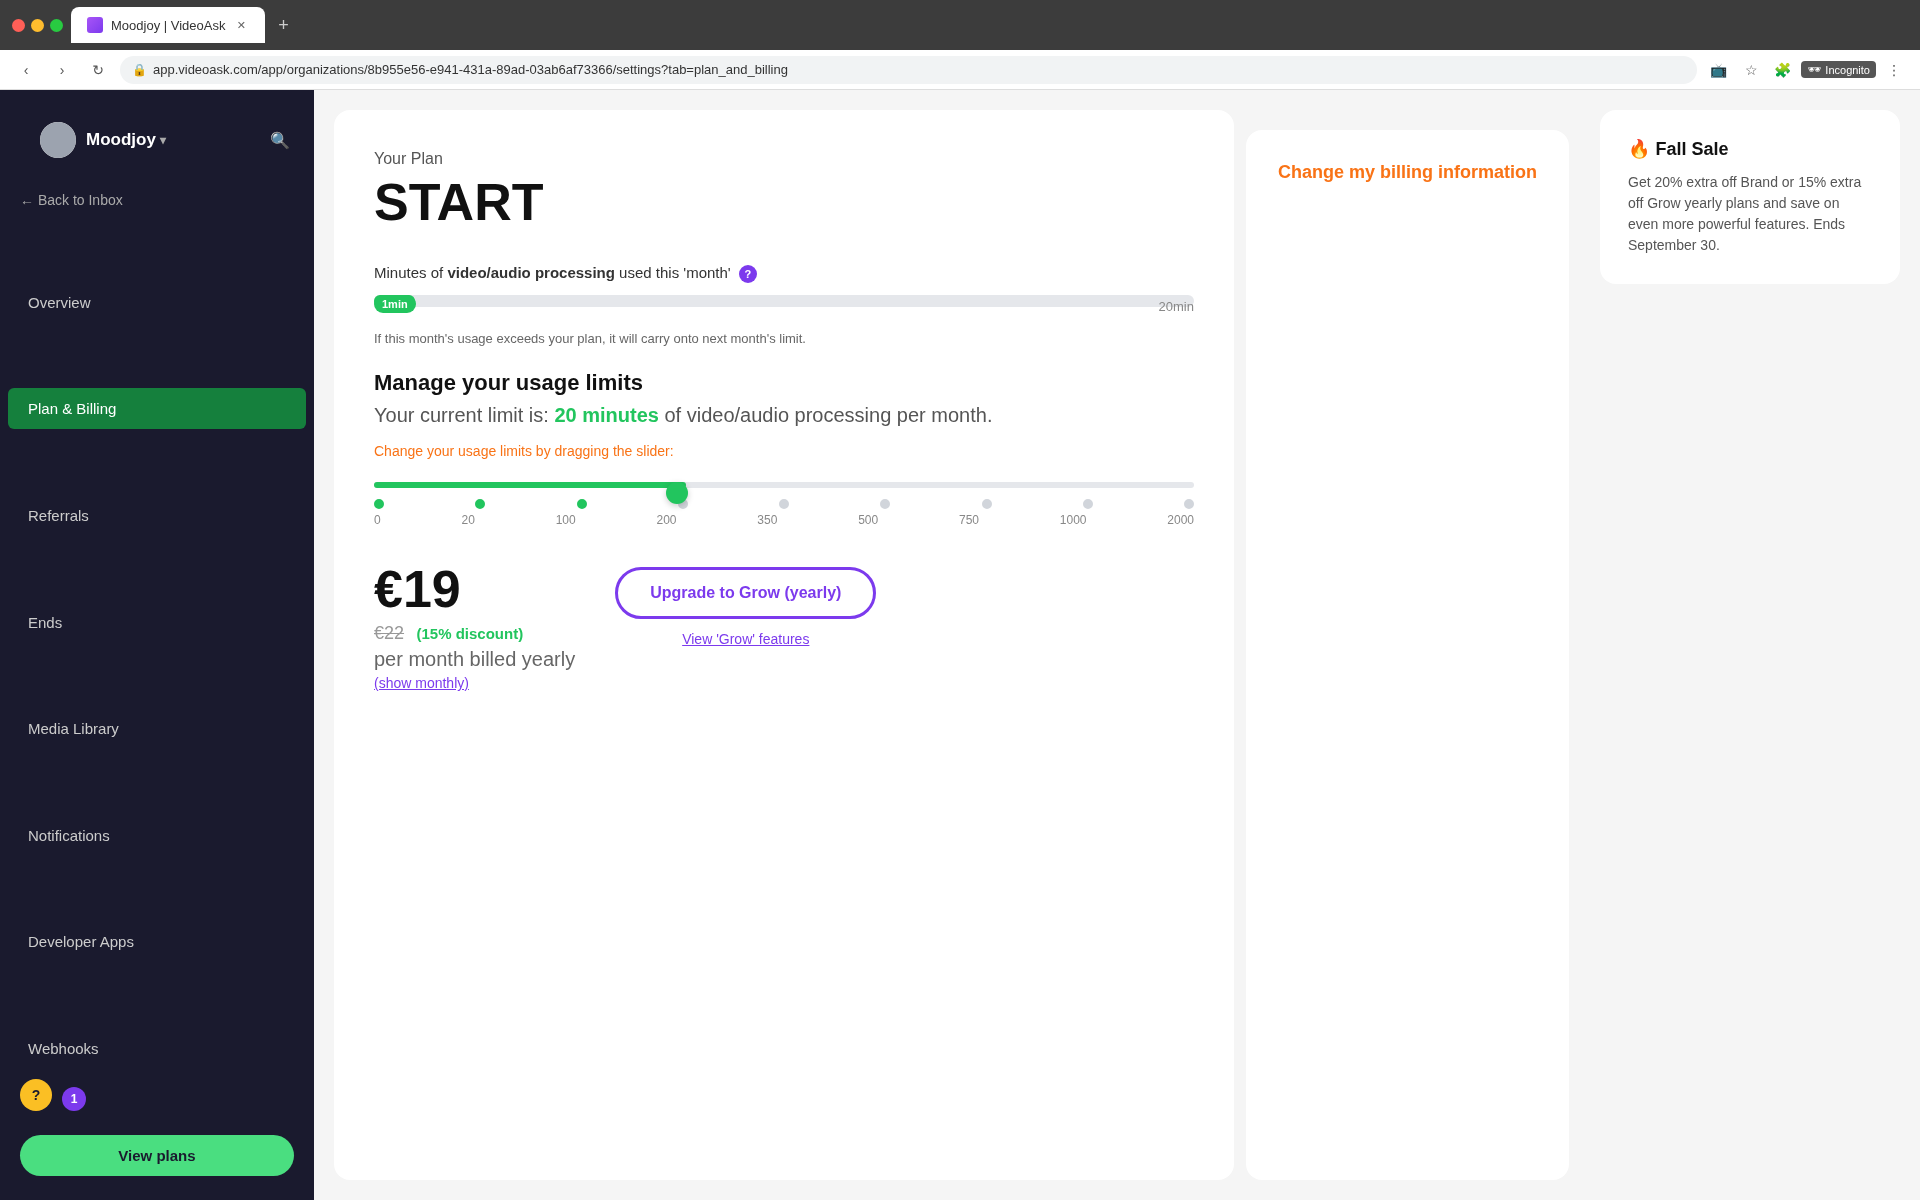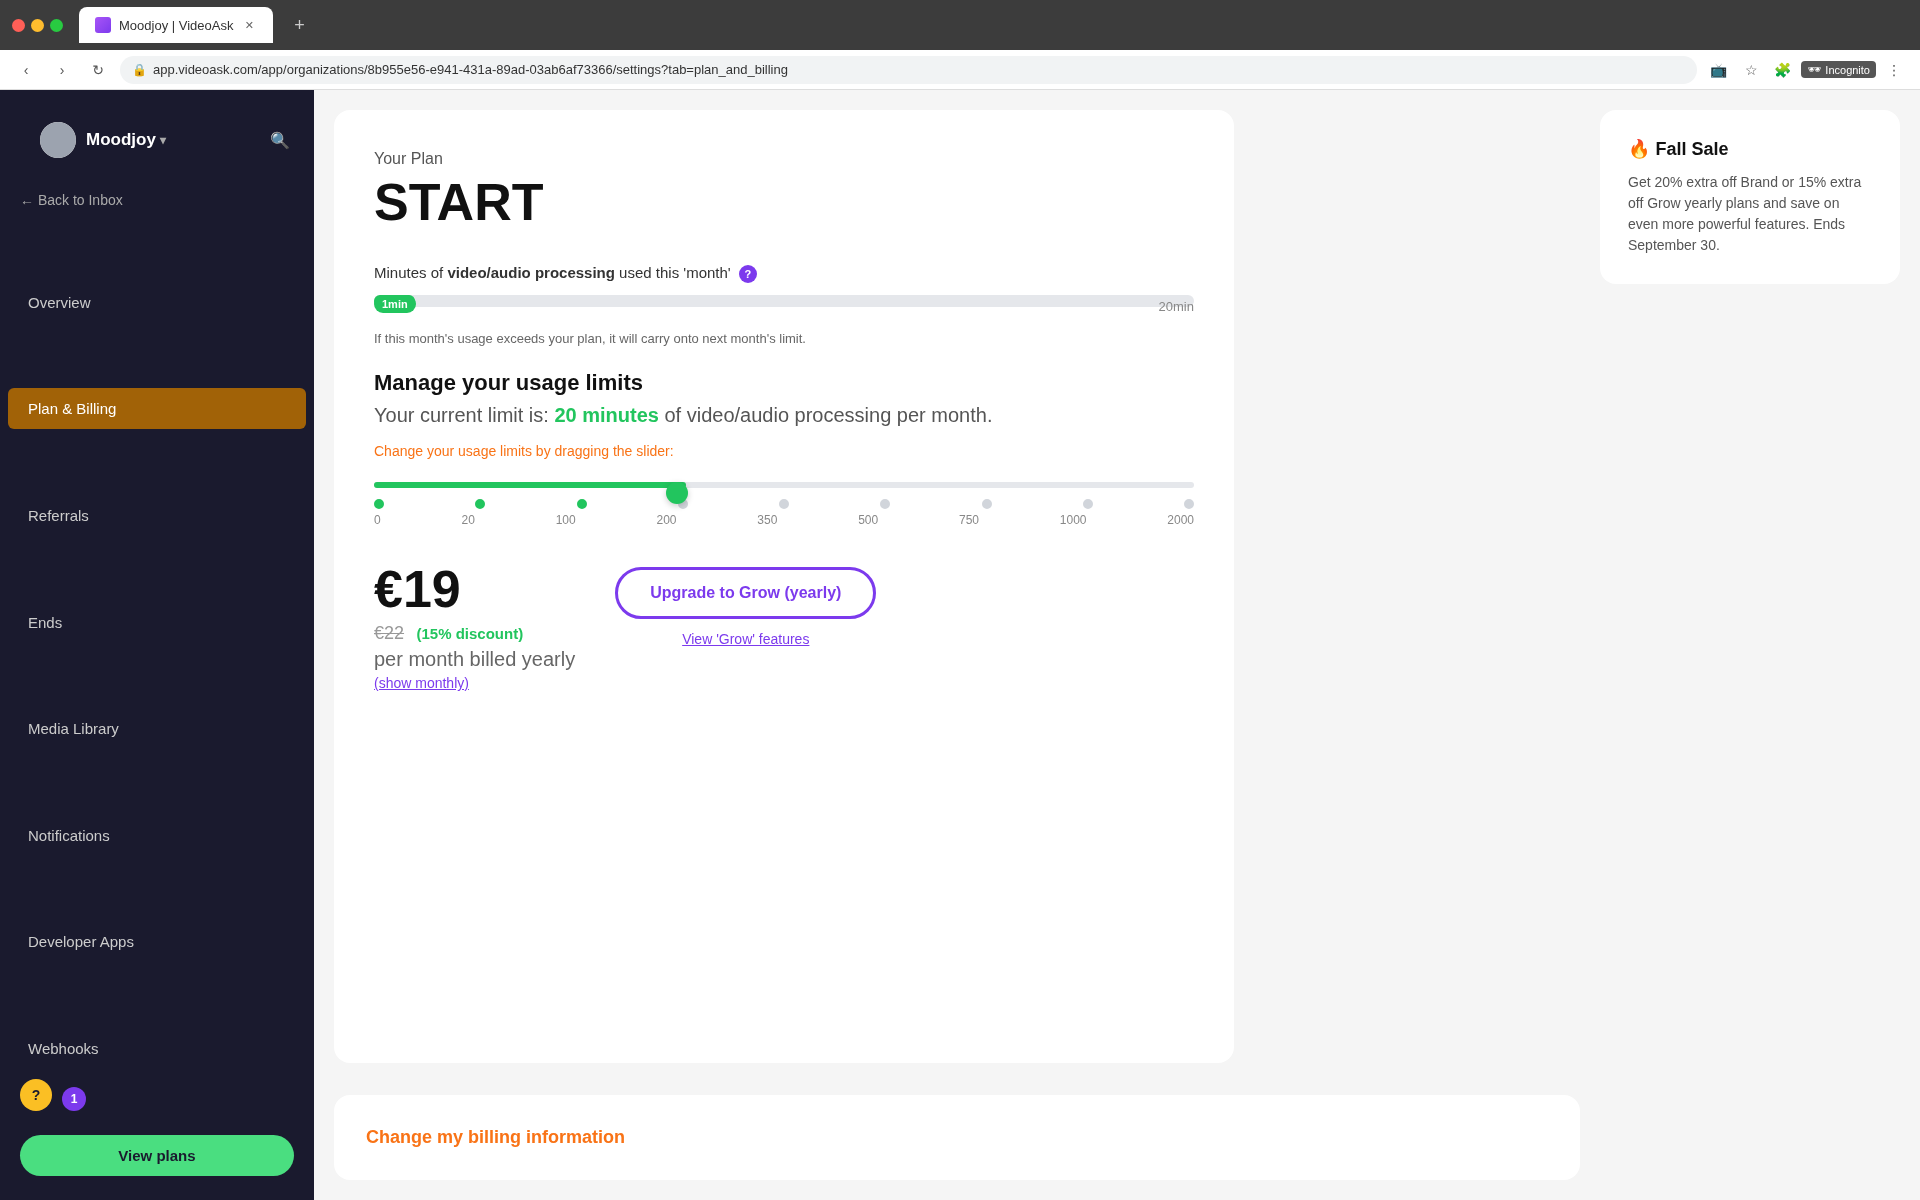--- a/index.html
+++ b/index.html
@@ -1,19 +1,19 @@
 <!DOCTYPE html>
 <html><head>
   <meta charset="utf-8">
   <style>
     * { box-sizing: border-box; margin: 0; padding: 0; }
     body { font-family: -apple-system, BlinkMacSystemFont, 'Segoe UI', sans-serif; background: #f0f0f0; display: flex; flex-direction: column; height: 1200px; width: 1920px; overflow: hidden; }
 
     
-    .browser-chrome { background: #3c3c3c; height: 50px; display: flex; align-items: center; padding: 0 12px; gap: 8px; }
+    .browser-chrome { background: #3c3c3c; height: 50px; display: flex; align-items: center; padding: 0 12px; }
     .browser-traffic-lights { display: flex; gap: 6px; align-items: center; }
     .traffic-light { width: 13px; height: 13px; border-radius: 50%; cursor: pointer; }
     .traffic-red { background: #ff5f57; }
     .traffic-yellow { background: #ffbd2e; }
     .traffic-green { background: #28ca41; }
     .browser-tab { background: #ffffff; border-radius: 8px 8px 0 0; padding: 0 16px; height: 36px; display: flex; align-items: center; gap: 8px; font-size: 13px; color: #333; margin-left: 8px; }
     .tab-favicon { width: 16px; height: 16px; background: linear-gradient(135deg, #a855f7, #7c3aed); border-radius: 3px; }
     .tab-close { width: 16px; height: 16px; display: flex; align-items: center; justify-content: center; border-radius: 50%; font-size: 11px; color: #666; cursor: pointer; }
     .tab-new { width: 28px; height: 28px; display: flex; align-items: center; justify-content: center; color: #ccc; font-size: 18px; cursor: pointer; margin-left: 4px; }
 
@@ -35,21 +35,21 @@
     .sidebar-logo { padding: 16px 20px; display: flex; align-items: center; gap: 10px; }
     .logo-avatar { width: 36px; height: 36px; background: #e0e0e0; border-radius: 50%; display: flex; align-items: center; justify-content: center; overflow: hidden; }
     .logo-avatar-inner { width: 36px; height: 36px; background: #9ca3af; border-radius: 50%; }
     .sidebar-brand { color: white; font-size: 17px; font-weight: 600; display: flex; align-items: center; gap: 4px; }
     .sidebar-brand-arrow { color: #aaa; font-size: 12px; }
     .search-icon-btn { color: #aaa; cursor: pointer; padding: 4px; }
 
     .sidebar-nav { flex: 1; display: flex; flex-direction: column; padding: 8px 0; justify-content: space-between; }
     .sidebar-back { padding: 10px 20px; color: #aaa; font-size: 14px; cursor: pointer; display: flex; align-items: center; gap: 8px; }
     .sidebar-item { padding: 12px 20px; color: #ccc; font-size: 15px; cursor: pointer; border-radius: 6px; margin: 2px 8px; transition: background 0.15s; }
-    .sidebar-item.active { background: #a16207; color: white; }
+    .sidebar-item.active { background: #15803d; color: white; }
     .view-plans-btn { width: 100%; background: #4ade80; color: #1a1a2e; border: none; border-radius: 25px; padding: 12px; font-size: 15px; font-weight: 600; cursor: pointer; }
     .help-btn { width: 32px; height: 32px; background: #fbbf24; border-radius: 50%; display: flex; align-items: center; justify-content: center; color: #1a1a2e; font-weight: bold; font-size: 14px; cursor: pointer; margin-bottom: 8px; }
     .notification-dot { width: 24px; height: 24px; background: #7c3aed; border-radius: 50%; display: flex; align-items: center; justify-content: center; color: white; font-size: 12px; font-weight: bold; cursor: pointer; }
 
     
     .main-content { flex: 1; padding: 20px; overflow-y: auto; display: flex; gap: 20px; }
 
     
     .plan-card { background: white; border-radius: 16px; padding: 40px; flex: 1; max-width: 900px; }
     .plan-label { color: #555; font-size: 16px; margin-bottom: 4px; }
@@ -174,21 +174,21 @@
     <div style="padding: 0 20px 16px; display: flex; gap: 10px; align-items: center;">
       <div class="help-btn">?</div>
       <div class="notification-dot">1</div>
     </div>
     <div style="padding: 0 20px 24px;">
       <button class="view-plans-btn">View plans</button>
     </div>
   </div>
 
   <div class="main-content">
-    <div style="flex: 1; display: flex; flex-direction: column; gap: 12px; min-width: 0;">
+    <div style="flex: 1; display: flex; flex-direction: row; gap: 12px; min-width: 0;">
 
       <div class="plan-card">
         <div class="plan-label">Your Plan</div>
         <div class="plan-name">START</div>
 
         <div class="usage-section">
           <div class="usage-title">
             <span>Minutes of </span><strong>video/audio processing</strong><span> used this 'month'</span>
             <span class="info-icon">?</span>
           </div>

